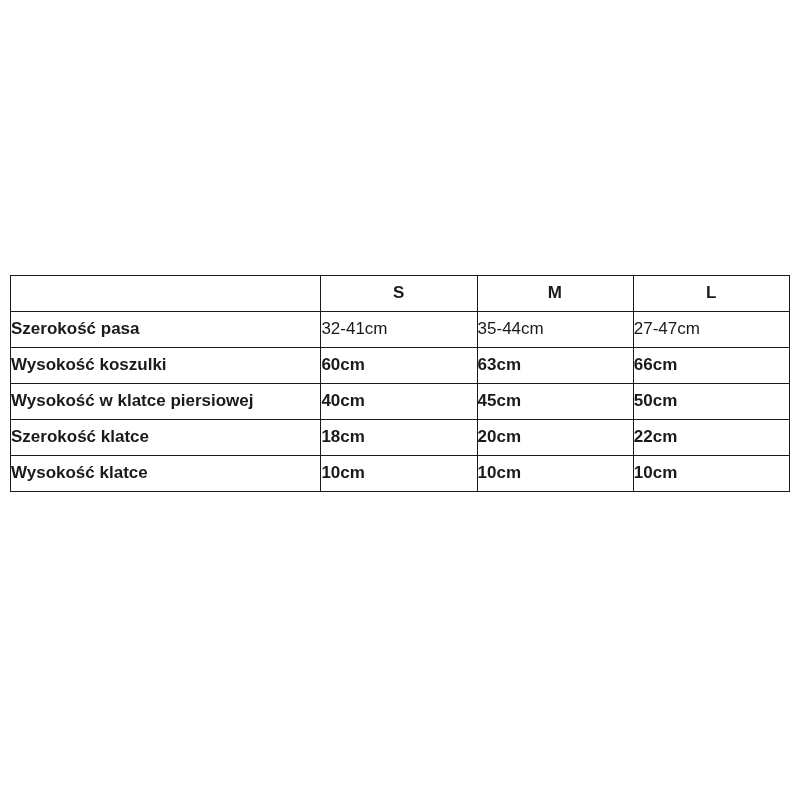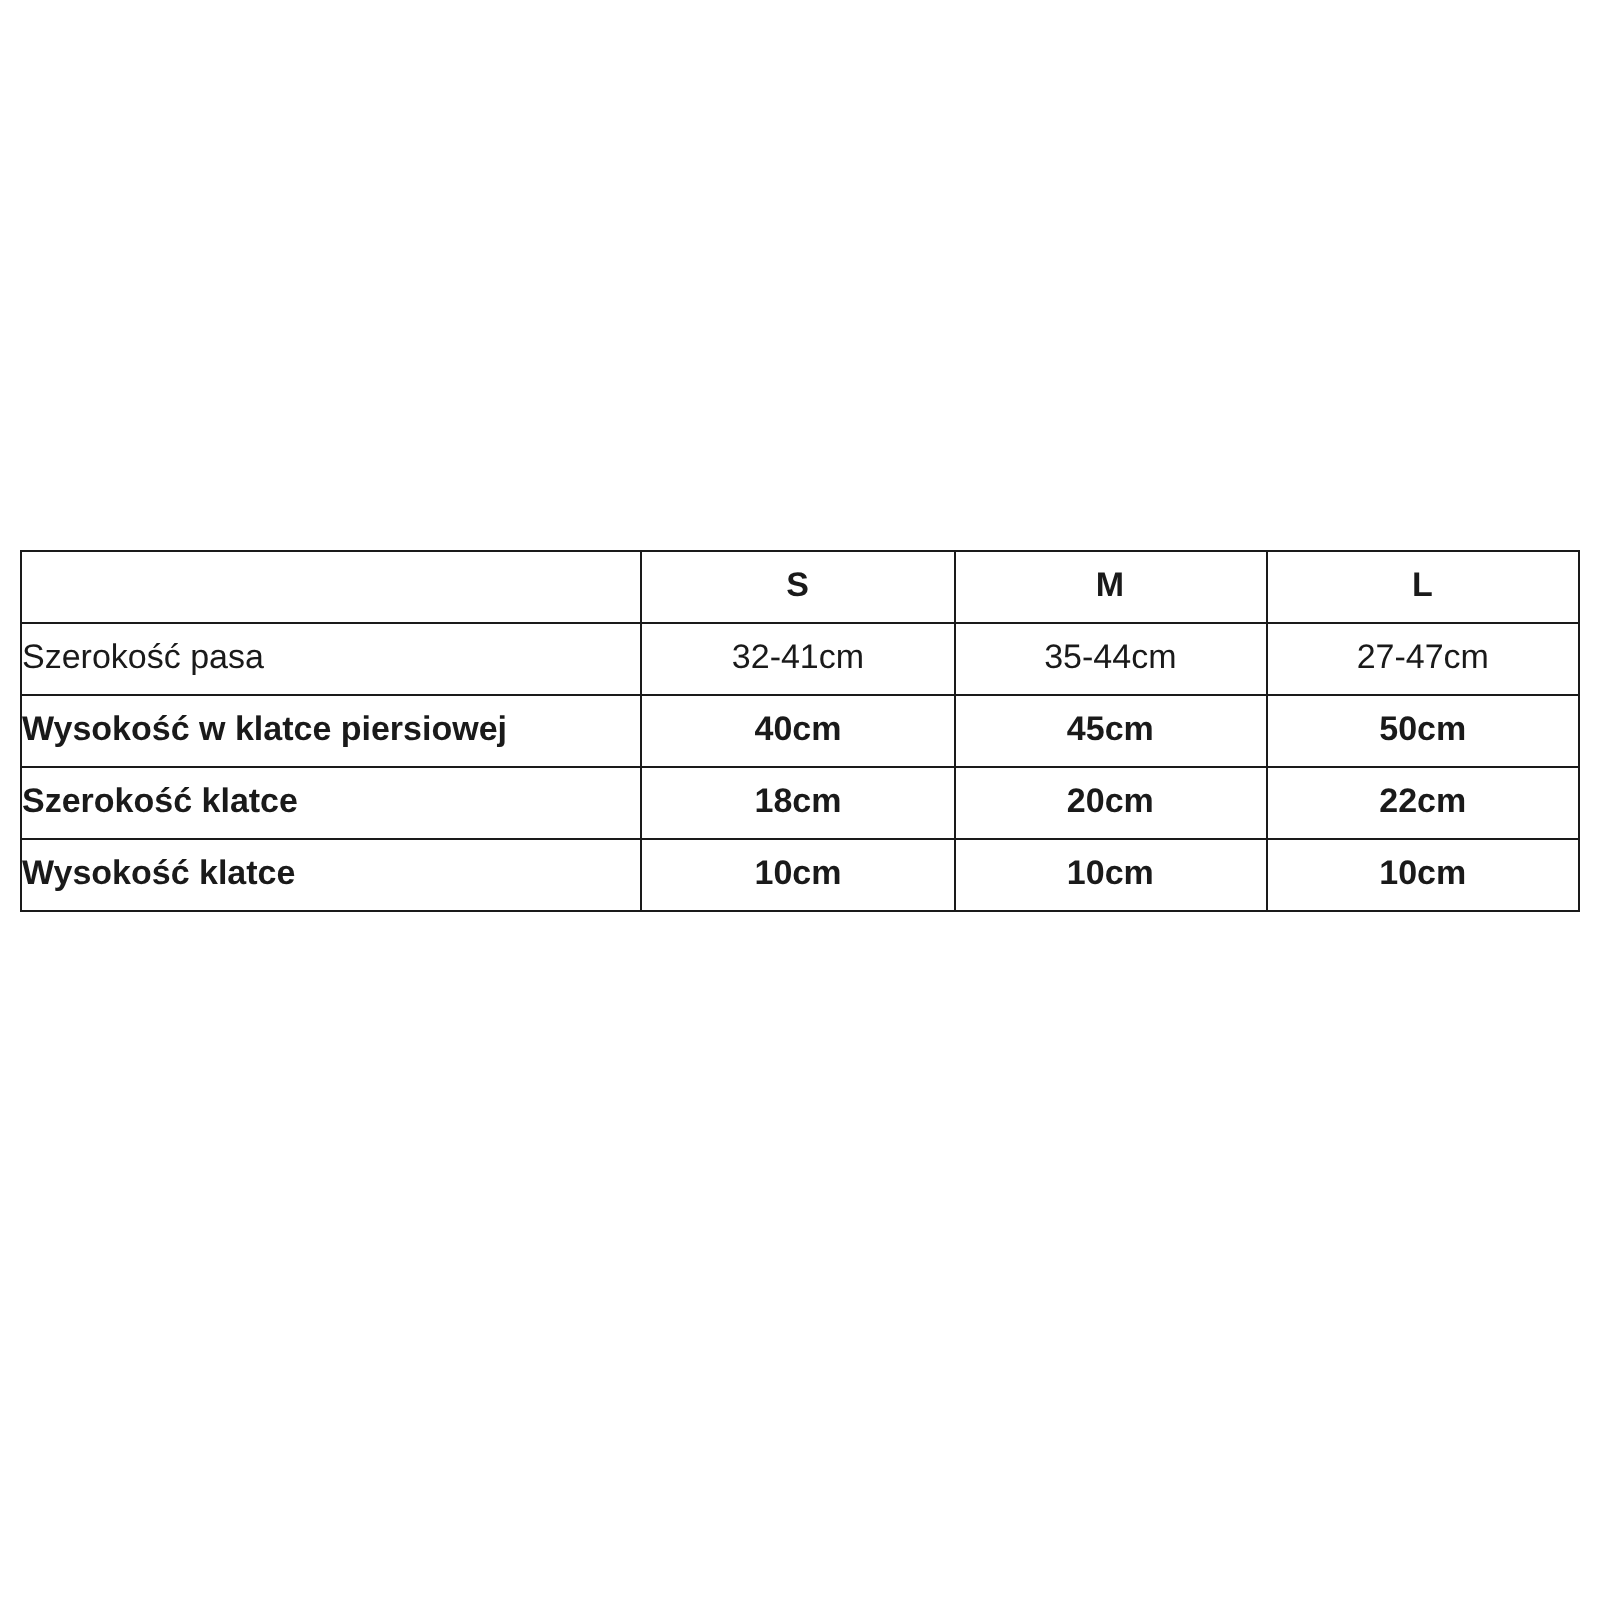--- a/index.html
+++ b/index.html
@@ -58,30 +58,29 @@
     border-top: none;
   }
   td.row-label {
     text-align: left;
     padding-left: 8px;
     font-weight: bold;
     font-size: 17px;
     white-space: nowrap;
   }
   td.val {
-    text-align: center;
     font-weight: normal;
     font-size: 17px;
   }
   
   tr.first-data td.val {
     font-weight: normal;
   }
   tr.first-data td.row-label {
-    font-weight: normal;
+    font-weight: bold;
     margin-top: 12px;
   }
 </style>
 </head>
 <body>
 
 <div class="sheet">
   <div class="table-wrap">
     <table class="size-table">
       <colgroup>
@@ -99,20 +98,26 @@
         </tr>
       </thead>
       <tbody>
         <tr class="first-data">
           <td class="row-label">Szerokość pasa</td>
           <td class="val">32-41cm</td>
           <td class="val">35-44cm</td>
           <td class="val">27-47cm</td>
         </tr>
         <tr>
+          <td class="row-label">Wysokość koszulki</td>
+          <td class="val">60cm</td>
+          <td class="val">63cm</td>
+          <td class="val">66cm</td>
+        </tr>
+        <tr>
           <td class="row-label">Wysokość w klatce piersiowej</td>
           <td class="val">40cm</td>
           <td class="val">45cm</td>
           <td class="val">50cm</td>
         </tr>
         <tr>
           <td class="row-label">Szerokość klatce</td>
           <td class="val">18cm</td>
           <td class="val">20cm</td>
           <td class="val">22cm</td>

